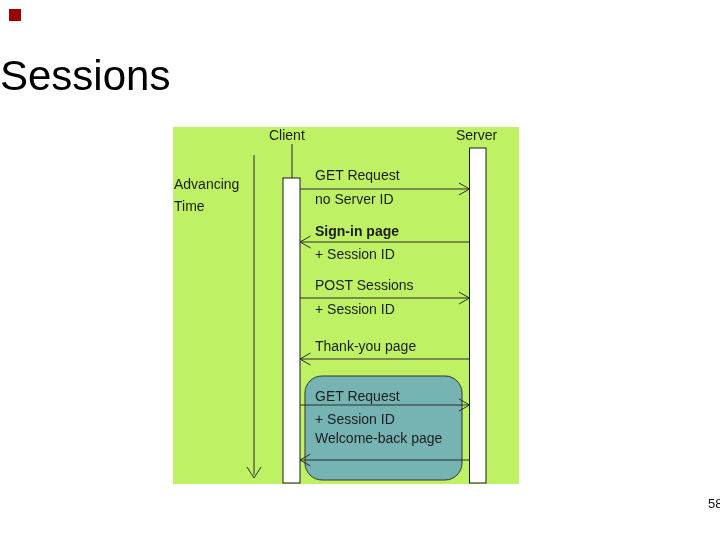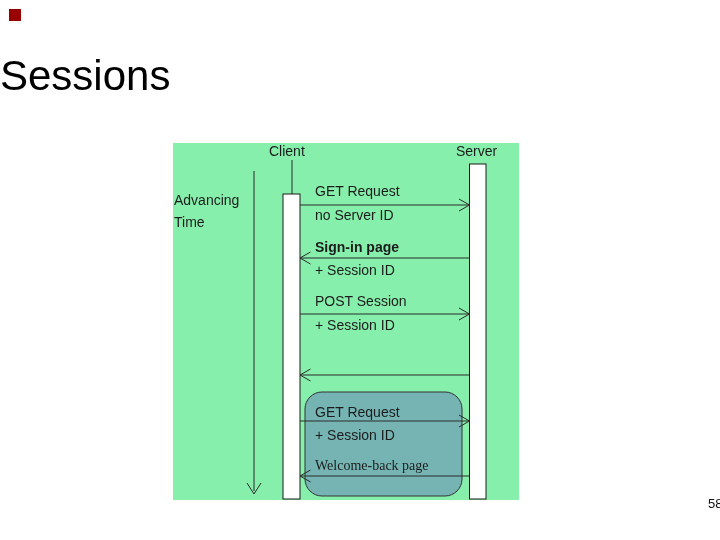--- a/index.html
+++ b/index.html
@@ -43,36 +43,36 @@
     position: absolute; left: 1px; top: 46px;
     font-size: 14px; line-height: 22px;
     color: #1c1c1c;
   }
   .msg { left: 142px; text-align: center; }
   .m1a { top: 40px; }  .m1b { top: 64px; }
   .m2a { top: 96px; font-weight: bold; }  .m2b { top: 119px; }
   .m3a { top: 150px; } .m3b { top: 174px; }
   .m4a { top: 211px; }
   .m5a { top: 261px; } .m5b { top: 284px; }
-  .m6a { top: 315px; font-family: Liberation Serif, serif; }
+  .m6a { top: 303px; }
   .page-number {
     position: absolute; left: 660px; top: 496px;
     font-size: 13px; color: #111111; margin-left: 48px;
   }
 </style>
 </head>
 <body>
 
 <svg class="marker" width="12" height="12" viewBox="0 0 12 12">
   <rect x="0" y="0" width="12" height="12" fill="#990000"></rect>
 </svg>
 
 <div class="title">Sessions</div>
 
-<div class="panel" style="background-color: #86efac; margin-top: 16px;">
+<div class="panel" style="background-color: #bef264;">
 
   <svg width="346" height="357" viewBox="0 0 346 357">
 
     <g stroke="#2a2a2a" stroke-width="1" fill="none">
       <line x1="81" y1="28" x2="81" y2="348"></line>
       <polyline points="74,340 81,351 88,340"></polyline>
     </g>
 
     <line x1="119" y1="17" x2="119" y2="51" stroke="#2a2a2a" stroke-width="1"></line>
     <rect x="110" y="51" width="17" height="305" fill="#ffffff" stroke="#1a1a1a" stroke-width="1"></rect>
@@ -116,23 +116,24 @@
     <div>Advancing</div>
     <div>Time</div>
   </div>
 
   <div class="lbl msg m1a">GET Request</div>
   <div class="lbl msg m1b">no Server ID</div>
 
   <div class="lbl msg m2a">Sign-in page</div>
   <div class="lbl msg m2b">+ Session ID</div>
 
-  <div class="lbl msg m3a">POST Session</div>
+  <div class="lbl msg m3a">POST Sessions</div>
   <div class="lbl msg m3b">+ Session ID</div>
 
+  <div class="lbl msg m4a">Thank-you page</div>
 
   <div class="lbl msg m5a">GET Request</div>
   <div class="lbl msg m5b">+ Session ID</div>
 
   <div class="lbl msg m6a">Welcome-back page</div>
 </div>
 
 <div class="page-number">58</div>
 
 </body></html>

